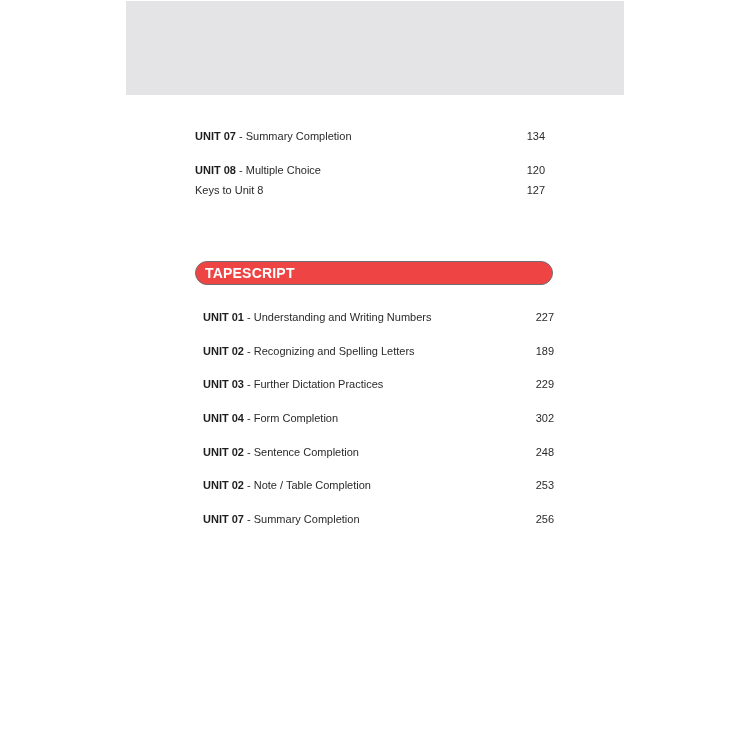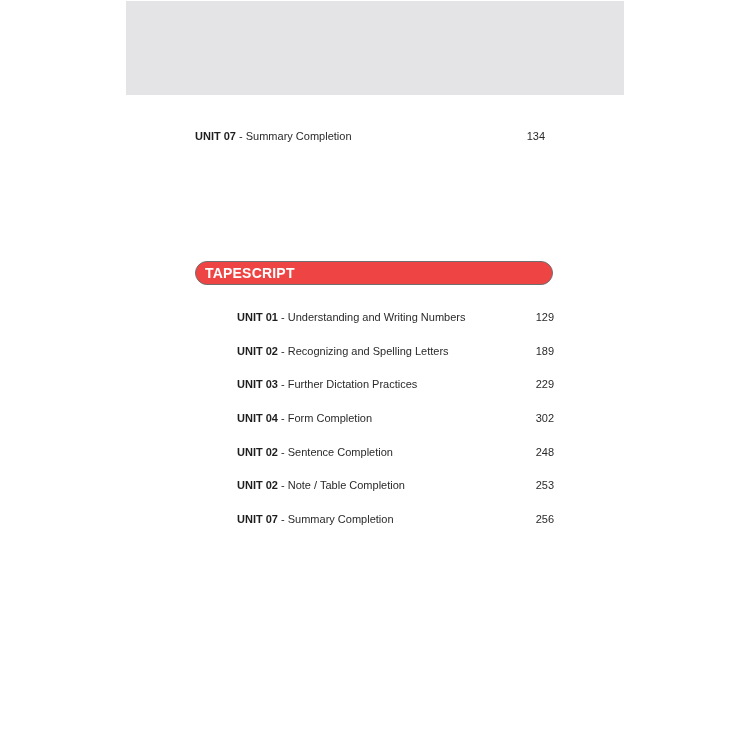--- a/index.html
+++ b/index.html
@@ -69,45 +69,54 @@
       letter-spacing: 0.2px;
     }
     .toc-tape {
       position: absolute;
       left: 203px;
       top: 301px;
       width: 351px;
     }
     .toc-tape .toc-line {
       height: 33.6px;
-      margin-left: 34px;
     }
   </style>
 </head>
 <body>
 
 <div class="header-band"></div>
 
 <div class="toc-top">
   <div class="toc-group">
     <div class="toc-line">
       <span class="label"><b>UNIT 07</b><span> - </span><span>Summary Completion</span></span>
       <span class="page">134</span>
     </div>
   </div>
+  <div class="toc-group">
+    <div class="toc-line">
+      <span class="label"><b>UNIT 08</b><span> - </span><span>Multiple Choice</span></span>
+      <span class="page">120</span>
+    </div>
+    <div class="toc-line">
+      <span class="label">Keys to Unit 8</span>
+      <span class="page">127</span>
+    </div>
+  </div>
 </div>
 
 <div class="section-pill">
   <span class="pill-title">TAPESCRIPT</span>
 </div>
 
 <div class="toc-tape">
   <div class="toc-line">
     <span class="label"><b>UNIT 01</b><span> - </span><span>Understanding and Writing Numbers</span></span>
-    <span class="page">129</span>
+    <span class="page">227</span>
   </div>
   <div class="toc-line">
     <span class="label"><b>UNIT 02</b><span> - </span><span>Recognizing and Spelling Letters</span></span>
     <span class="page">189</span>
   </div>
   <div class="toc-line">
     <span class="label"><b>UNIT 03</b><span> - </span><span>Further Dictation Practices</span></span>
     <span class="page">229</span>
   </div>
   <div class="toc-line">

